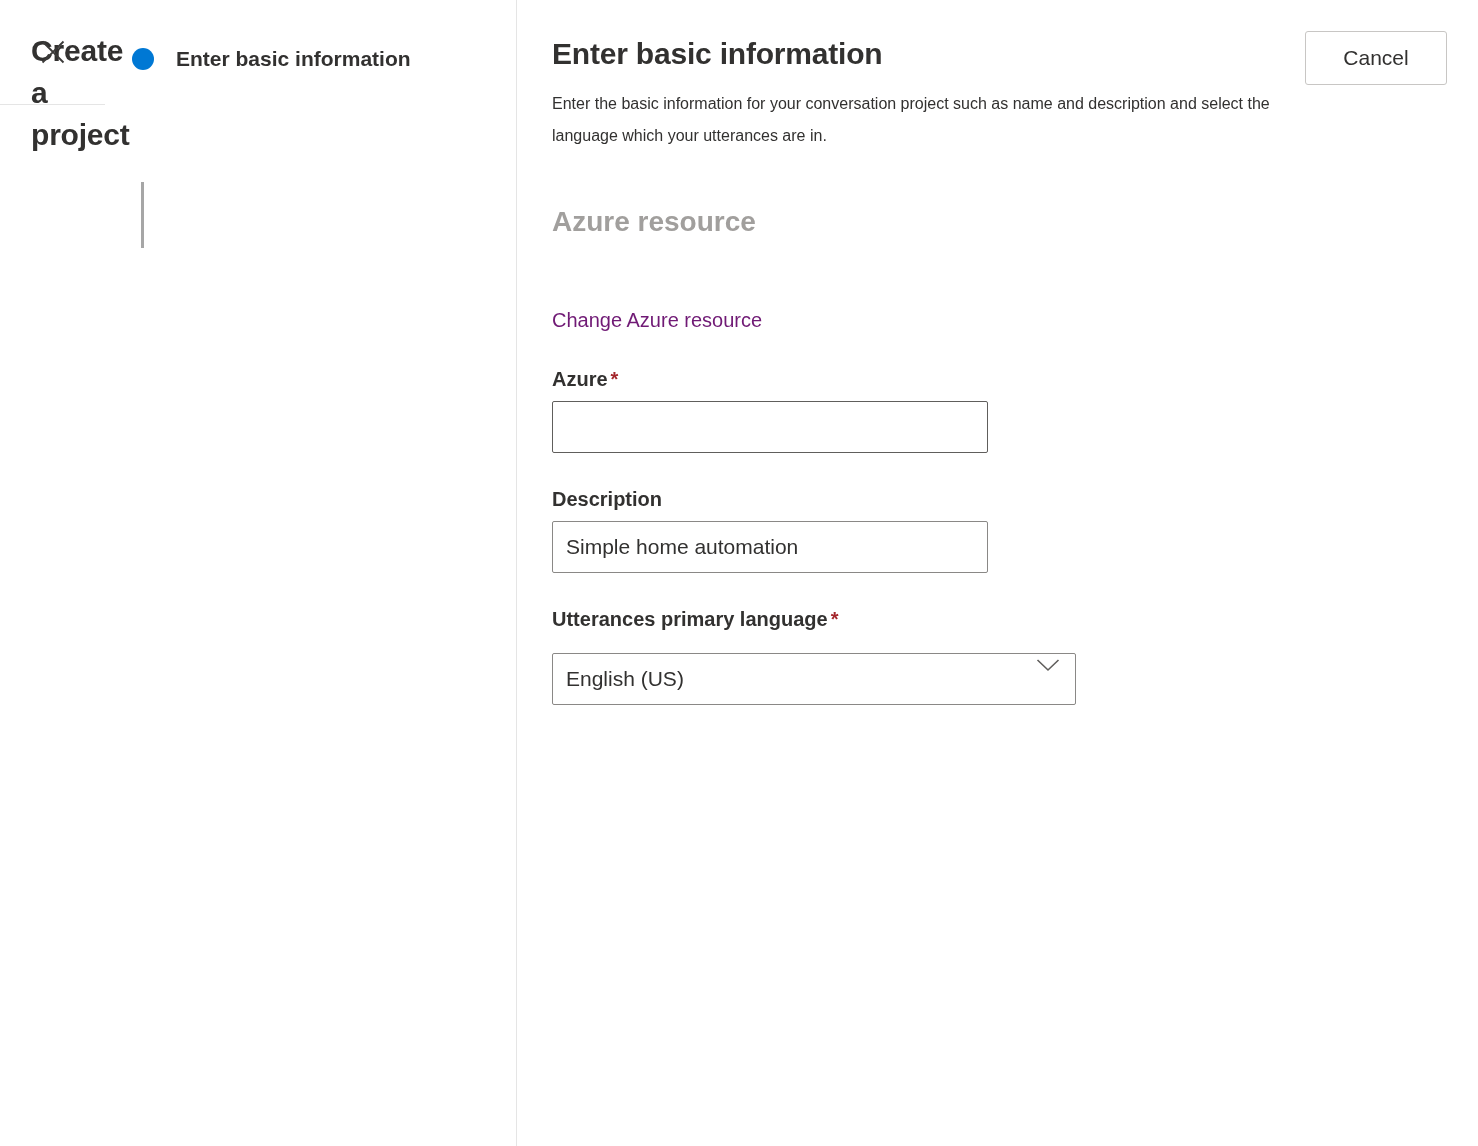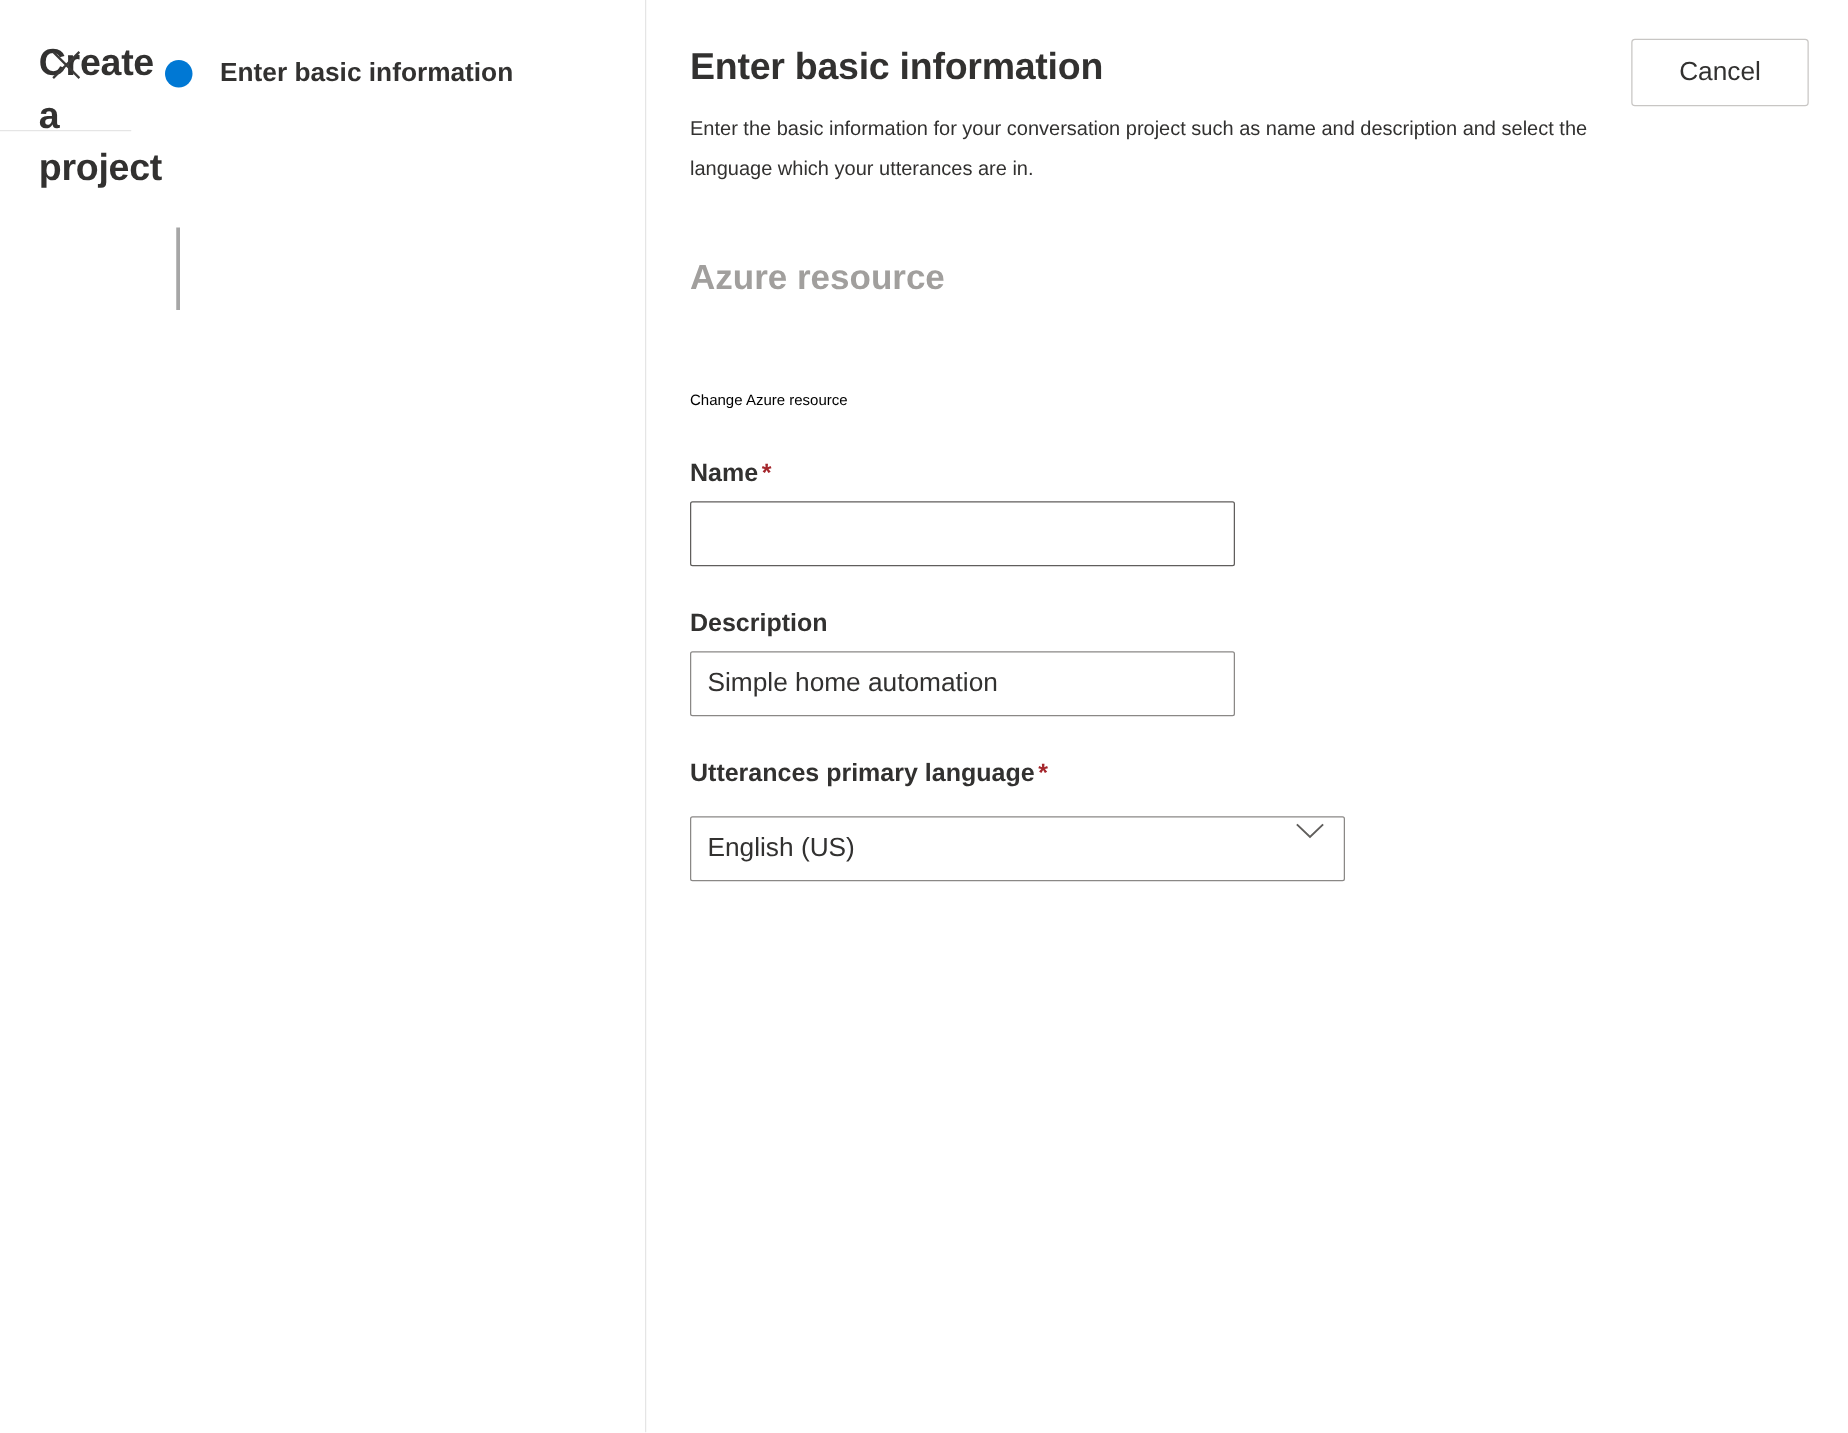--- a/index.html
+++ b/index.html
@@ -140,23 +140,23 @@
   .resource-label {
     margin-top: 57px;
     font-size: 28px;
     font-weight: 600;
     color: #a19f9d;
     line-height: 26px;
   }
   .resource-link {
     display: inline-block;
     margin-top: 72px;
-    font-size: 12px;
+    font-size: 20px;
     line-height: 26px;
-    color: #000000;
+    color: #701a75;
     text-decoration: none;
     cursor: pointer;
   }
 
   .field { margin-top: 33px; }
   .field-label {
     font-size: 20px;
     font-weight: 600;
     color: #323130;
     line-height: 26px;
@@ -311,21 +311,21 @@
       <h1 class="content-heading">Enter basic information</h1>
       <p class="content-subtext">Enter the basic information for your conversation project such as name and description and select the language which your utterances are in.</p>
 
       <div class="resource-label">Azure resource</div>
 
       <a class="resource-link" href="#">Change Azure resource</a>
 
       
       <div class="field">
         <div class="field-label">
-          <span>Name</span><span class="required-star">*</span>
+          <span>Azure</span><span class="required-star">*</span>
         </div>
         <input class="text-input" type="text" value="" style="">
       </div>
 
       
       <div class="field">
         <div class="field-label">Description</div>
         <input class="text-input light-border" type="text" value="Simple home automation" style="">
       </div>
 

